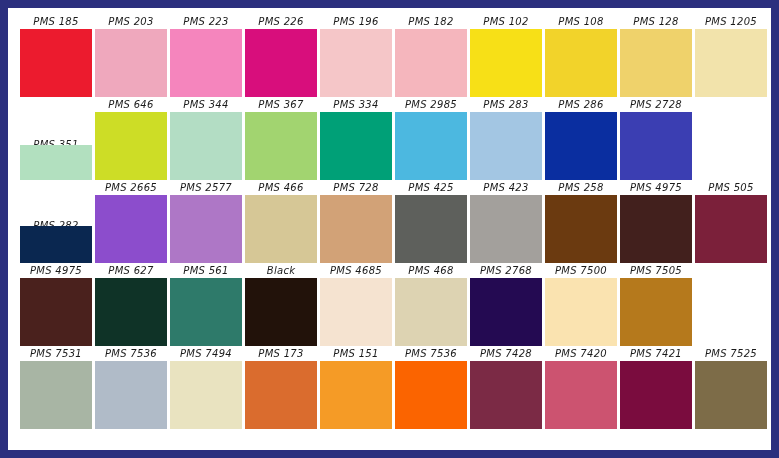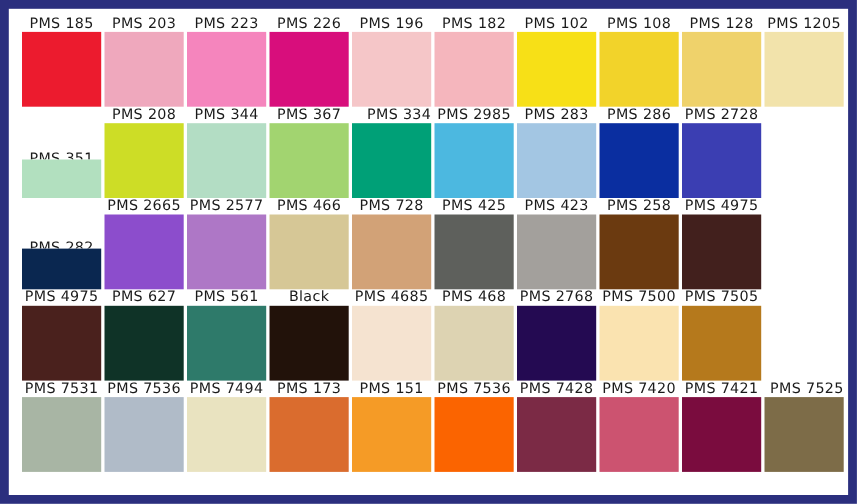--- a/index.html
+++ b/index.html
@@ -34,25 +34,26 @@
     margin-right:3px;
     display:flex;
     flex-direction:column;
     box-sizing:border-box;
   }
   .swatch-cell:last-child{margin-right:0;}
   .swatch-label{
     height:15px;
     line-height:15px;
     text-align:center;
-    font-size:13px;
+    font-size:10px;
     color:#1a1a1a;
     letter-spacing:0.3px;
     white-space:nowrap;
     overflow:hidden;
+    font-style:italic;
   }
   .swatch-chip{
     flex:1 1 auto;
     width:72px;
     height:66px;
   }
 </style>
 </head>
 <body style="background-color: rgb(43, 47, 126);">
 
@@ -101,33 +102,33 @@
         <div class="swatch-chip" style="background-color: rgb(242, 227, 171);"></div>
       </div>
     </div>
 
     <div class="swatch-row">
       <div class="swatch-cell">
         <div class="swatch-label" style="color: rgb(26, 26, 26); margin-top: 40px;">PMS 351</div>
         <div class="swatch-chip" style="background-color: rgb(178, 224, 191);"></div>
       </div>
       <div class="swatch-cell">
-        <div class="swatch-label" style="color: rgb(26, 26, 26);">PMS 208</div>
+        <div class="swatch-label" style="color: rgb(26, 26, 26);">PMS 646</div>
         <div class="swatch-chip" style="background-color: rgb(205, 221, 38);"></div>
       </div>
       <div class="swatch-cell">
         <div class="swatch-label" style="color: rgb(26, 26, 26);">PMS 344</div>
         <div class="swatch-chip" style="background-color: rgb(179, 221, 196);"></div>
       </div>
       <div class="swatch-cell">
         <div class="swatch-label" style="color: rgb(26, 26, 26);">PMS 367</div>
         <div class="swatch-chip" style="background-color: rgb(162, 212, 112);"></div>
       </div>
       <div class="swatch-cell">
-        <div class="swatch-label" style="color: rgb(26, 26, 26); text-align: right;">PMS 334</div>
+        <div class="swatch-label" style="color: rgb(26, 26, 26);">PMS 334</div>
         <div class="swatch-chip" style="background-color: rgb(0, 160, 119);"></div>
       </div>
       <div class="swatch-cell">
         <div class="swatch-label" style="color: rgb(26, 26, 26);">PMS 2985</div>
         <div class="swatch-chip" style="background-color: rgb(76, 184, 224);"></div>
       </div>
       <div class="swatch-cell">
         <div class="swatch-label" style="color: rgb(26, 26, 26);">PMS 283</div>
         <div class="swatch-chip" style="background-color: rgb(163, 198, 227);"></div>
       </div>
@@ -171,20 +172,24 @@
         <div class="swatch-chip" style="background-color: rgb(163, 160, 156);"></div>
       </div>
       <div class="swatch-cell">
         <div class="swatch-label" style="color: rgb(26, 26, 26);">PMS 258</div>
         <div class="swatch-chip" style="background-color: rgb(107, 58, 16);"></div>
       </div>
       <div class="swatch-cell">
         <div class="swatch-label" style="color: rgb(26, 26, 26);">PMS 4975</div>
         <div class="swatch-chip" style="background-color: rgb(66, 32, 29);"></div>
       </div>
+      <div class="swatch-cell">
+        <div class="swatch-label" style="color: rgb(26, 26, 26);">PMS 505</div>
+        <div class="swatch-chip" style="background-color: rgb(123, 32, 58);"></div>
+      </div>
     </div>
 
     <div class="swatch-row">
       <div class="swatch-cell">
         <div class="swatch-label" style="color: rgb(26, 26, 26);">PMS 4975</div>
         <div class="swatch-chip" style="background-color: rgb(74, 33, 29);"></div>
       </div>
       <div class="swatch-cell">
         <div class="swatch-label" style="color: rgb(26, 26, 26);">PMS 627</div>
         <div class="swatch-chip" style="background-color: rgb(15, 51, 39);"></div>
@@ -250,19 +255,19 @@
       </div>
       <div class="swatch-cell">
         <div class="swatch-label" style="color: rgb(26, 26, 26);">PMS 7420</div>
         <div class="swatch-chip" style="background-color: rgb(204, 83, 112);"></div>
       </div>
       <div class="swatch-cell">
         <div class="swatch-label" style="color: rgb(26, 26, 26);">PMS 7421</div>
         <div class="swatch-chip" style="background-color: rgb(122, 12, 62);"></div>
       </div>
       <div class="swatch-cell">
-        <div class="swatch-label" style="color: rgb(26, 26, 26); text-align: right;">PMS 7525</div>
+        <div class="swatch-label" style="color: rgb(26, 26, 26);">PMS 7525</div>
         <div class="swatch-chip" style="background-color: rgb(125, 108, 72);"></div>
       </div>
     </div>
 
   </div>
 </div>
 
 </body></html>

